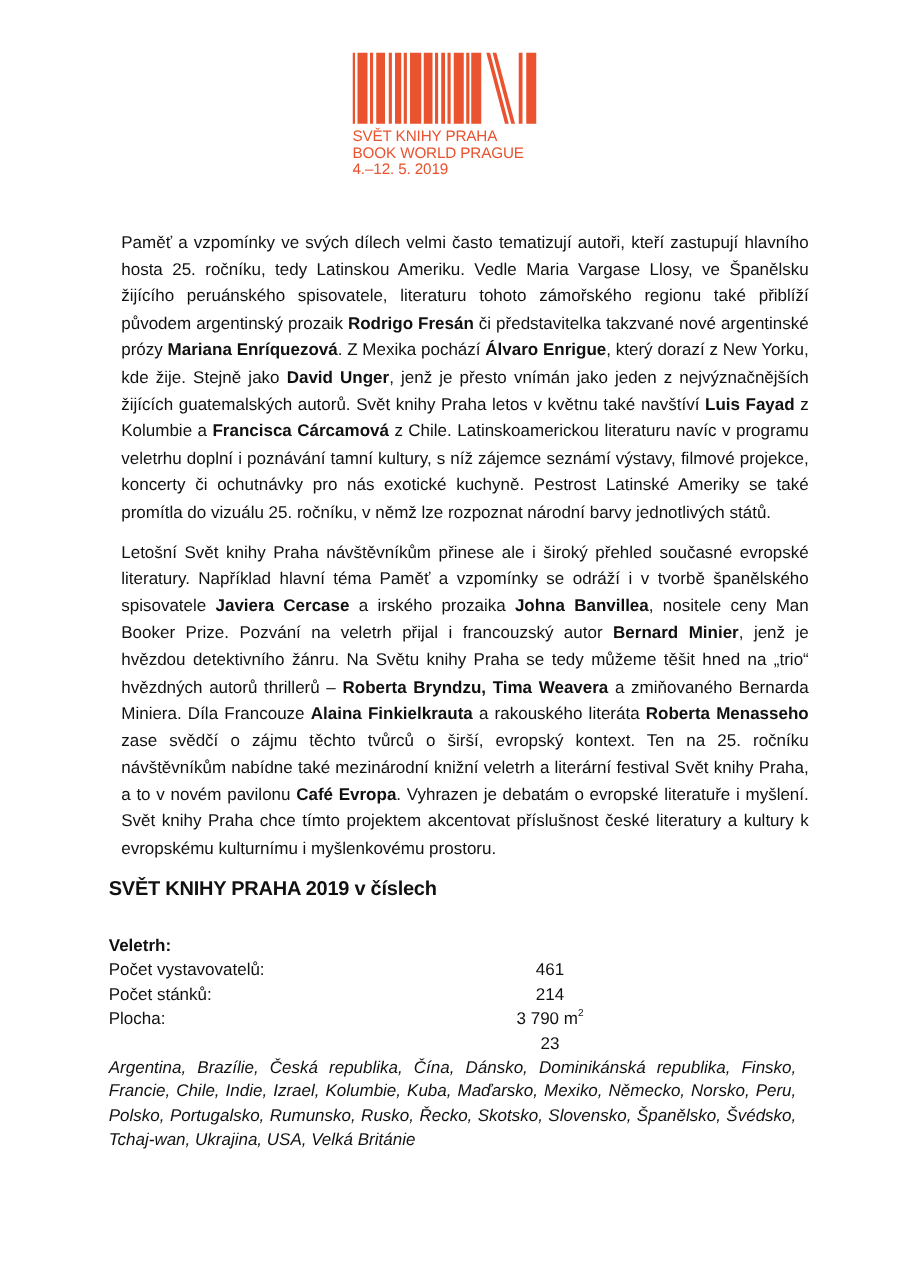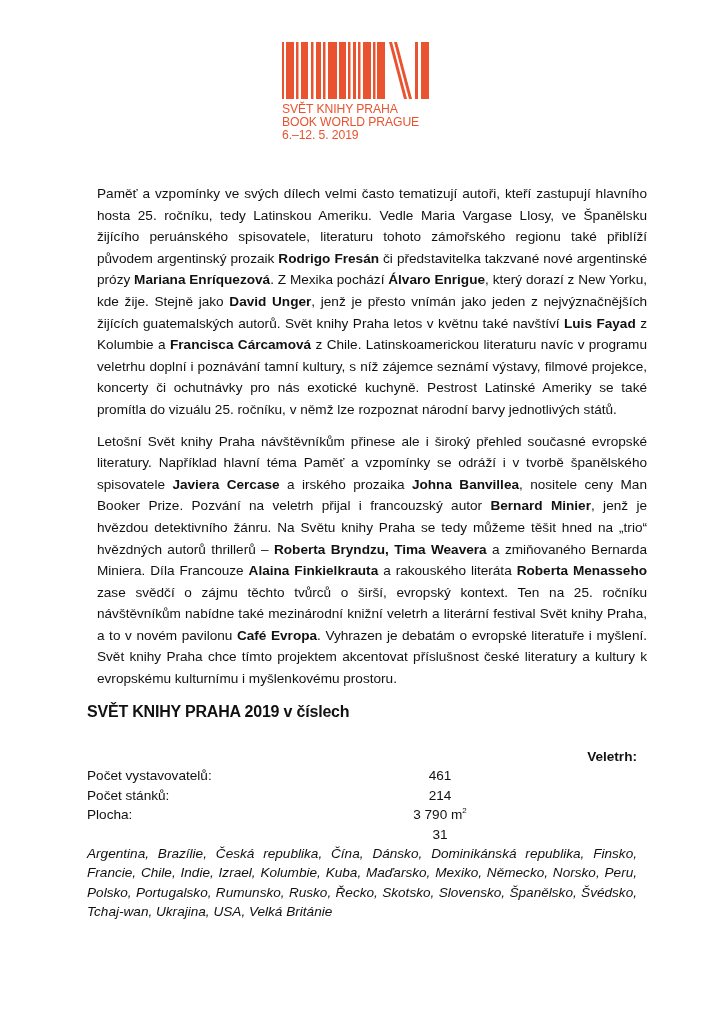--- a/index.html
+++ b/index.html
@@ -10,21 +10,21 @@
   .logo-text { position: absolute; left: 0; top: 61px; font-family: "Liberation Sans", sans-serif;
                font-weight: normal; color: #e9532f; font-size: 12.2px; line-height: 13.2px;
                letter-spacing: -0.1px; white-space: nowrap; }
   .content { position: absolute; left: 97px; top: 183px; width: 550px;
              font-family: "Liberation Sans", sans-serif; font-size: 13.6px; line-height: 21.6px; }
   .para { margin: 0 0 10px 0; text-align: justify; text-align-last: left; }
   .para b { font-weight: bold; }
   .h2 { position: absolute; left: 87px; top: 703px; font-size: 16px; font-weight: bold;
         margin: 0; white-space: nowrap; letter-spacing: -0.2px; }
   .stats { position: absolute; left: 87px; top: 747px; width: 550px; font-size: 13.6px; line-height: 19.4px; }
-  .stats-head { font-weight: bold; text-align: right; }
+  .stats-head { font-weight: bold; }
   .stat-row { position: relative; height: 19.4px; }
   .stat-label { position: absolute; left: 0; white-space: nowrap; }
   .stat-value { position: absolute; left: 310px; width: 86px; text-align: center; white-space: nowrap; }
   .stat-value sup { font-size: 8px; vertical-align: 6px; line-height: 0; }
   .countries { font-style: italic; text-align: justify; text-align-last: left; }
 </style>
 </head>
 <body>
 
 <div class="logo">
@@ -47,21 +47,21 @@
       <rect x="95" y="0" width="8" height="57"></rect>
       <polygon points="107,0 110,0 125,57 122,57"></polygon>
       <polygon points="112,0 115,0 130,57 127,57"></polygon>
       <rect x="133" y="0" width="3" height="57"></rect>
       <rect x="139" y="0" width="8" height="57"></rect>
     </g>
   </svg>
   <div class="logo-text">
     <div>SVĚT KNIHY PRAHA</div>
     <div>BOOK WORLD PRAGUE</div>
-    <div>6.–12. 5. 2019</div>
+    <div>4.–12. 5. 2019</div>
   </div>
 </div>
 
 <div class="content">
   <p class="para"><span>Paměť a vzpomínky ve svých dílech velmi často tematizují autoři, kteří zastupují hlavního hosta 25. ročníku, tedy Latinskou Ameriku. Vedle Maria Vargase Llosy, ve Španělsku žijícího peruánského spisovatele, literaturu tohoto zámořského regionu také přiblíží původem argentinský prozaik </span><b>Rodrigo Fresán</b><span> či představitelka takzvané nové argentinské prózy </span><b>Mariana Enríquezová</b><span>. Z Mexika pochází </span><b>Álvaro Enrigue</b><span>, který dorazí z New Yorku, kde žije. Stejně jako </span><b>David Unger</b><span>, jenž je přesto vnímán jako jeden z nejvýznačnějších žijících guatemalských autorů. Svět knihy Praha letos v květnu také navštíví </span><b>Luis Fayad</b><span> z Kolumbie a </span><b>Francisca Cárcamová</b><span> z Chile. Latinskoamerickou literaturu navíc v programu veletrhu doplní i poznávání tamní kultury, s níž zájemce seznámí výstavy, filmové projekce, koncerty či ochutnávky pro nás exotické kuchyně. Pestrost Latinské Ameriky se také promítla do vizuálu 25. ročníku, v němž lze rozpoznat národní barvy jednotlivých států.</span></p>
   <p class="para"><span>Letošní Svět knihy Praha návštěvníkům přinese ale i široký přehled současné evropské literatury. Například hlavní téma Paměť a vzpomínky se odráží i v tvorbě španělského spisovatele </span><b>Javiera Cercase</b><span> a irského prozaika </span><b>Johna Banvillea</b><span>, nositele ceny Man Booker Prize. Pozvání na veletrh přijal i francouzský autor </span><b>Bernard Minier</b><span>, jenž je hvězdou detektivního žánru. Na Světu knihy Praha se tedy můžeme těšit hned na „trio“ hvězdných autorů thrillerů – </span><b>Roberta Bryndzu, Tima Weavera</b><span> a zmiňovaného Bernarda Miniera. Díla Francouze </span><b>Alaina Finkielkrauta</b><span> a rakouského literáta </span><b>Roberta Menasseho</b><span> zase svědčí o zájmu těchto tvůrců o širší, evropský kontext. Ten na 25. ročníku návštěvníkům nabídne také mezinárodní knižní veletrh a literární festival Svět knihy Praha, a to v novém pavilonu </span><b>Café Evropa</b><span>. Vyhrazen je debatám o evropské literatuře i myšlení. Svět knihy Praha chce tímto projektem akcentovat příslušnost české literatury a kultury k evropskému kulturnímu i myšlenkovému prostoru.</span></p>
 </div>
 
 <h2 class="h2">SVĚT KNIHY PRAHA 2019 v číslech</h2>
 
@@ -73,16 +73,16 @@
   </div>
   <div class="stat-row">
     <span class="stat-label">Počet stánků:</span>
     <span class="stat-value"><span>214</span><sup></sup></span>
   </div>
   <div class="stat-row">
     <span class="stat-label">Plocha:</span>
     <span class="stat-value"><span>3 790 m</span><sup>2</sup></span>
   </div>
   <div class="stat-row">
-    <span class="stat-value"><span>31</span><sup></sup></span>
+    <span class="stat-value"><span>23</span><sup></sup></span>
   </div>
   <div class="countries">Argentina, Brazílie, Česká republika, Čína, Dánsko, Dominikánská republika, Finsko, Francie, Chile, Indie, Izrael, Kolumbie, Kuba, Maďarsko, Mexiko, Německo, Norsko, Peru, Polsko, Portugalsko, Rumunsko, Rusko, Řecko, Skotsko, Slovensko, Španělsko, Švédsko, Tchaj-wan, Ukrajina, USA, Velká Británie</div>
 </div>
 
 </body></html>

